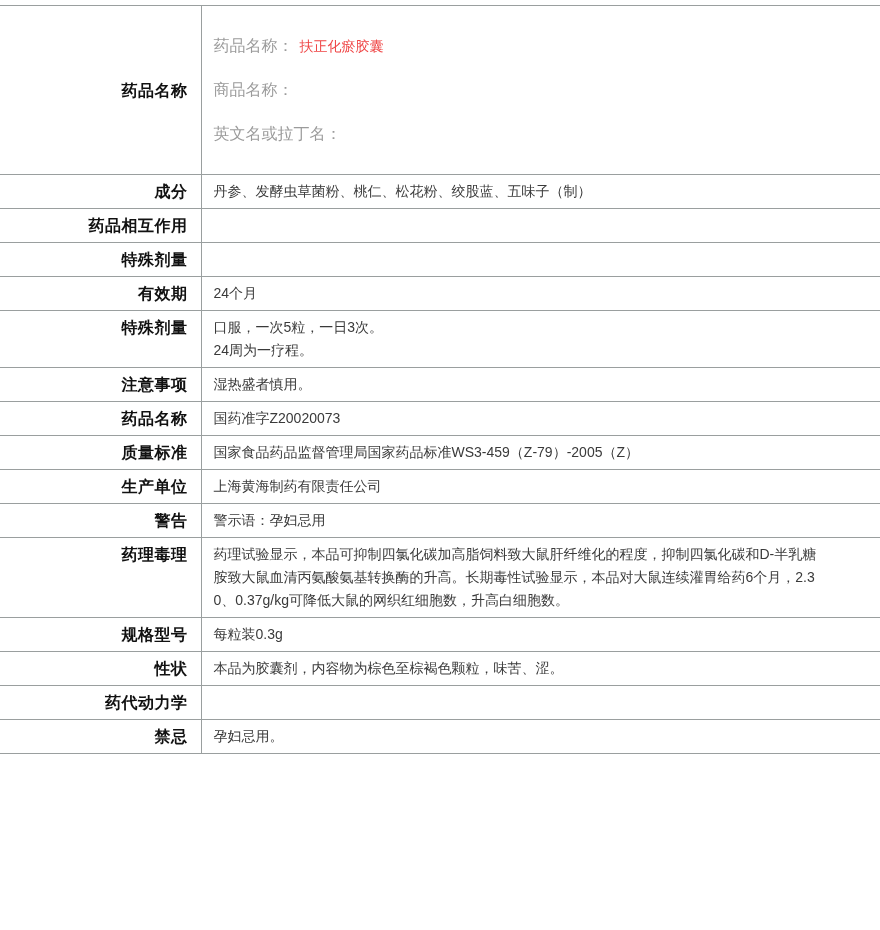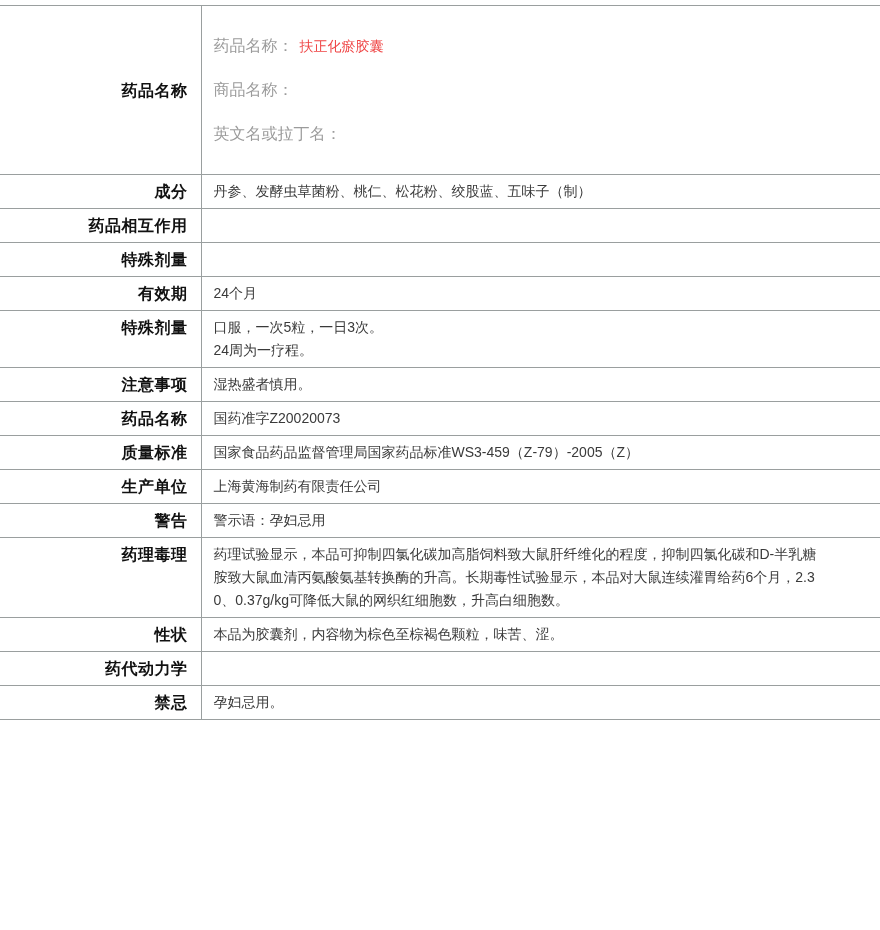--- a/index.html
+++ b/index.html
@@ -119,20 +119,24 @@
       </tr>
       <tr>
         <td class="label-cell">警告</td>
         <td class="content-cell">警示语：孕妇忌用</td>
       </tr>
       <tr>
         <td class="label-cell">药理毒理</td>
         <td class="content-cell">药理试验显示，本品可抑制四氯化碳加高脂饲料致大鼠肝纤维化的程度，抑制四氯化碳和D-半乳糖胺致大鼠血清丙氨酸氨基转换酶的升高。长期毒性试验显示，本品对大鼠连续灌胃给药6个月，2.30、0.37g/kg可降低大鼠的网织红细胞数，升高白细胞数。</td>
       </tr>
       <tr>
+        <td class="label-cell">规格型号</td>
+        <td class="content-cell">每粒装0.3g</td>
+      </tr>
+      <tr>
         <td class="label-cell">性状</td>
         <td class="content-cell">本品为胶囊剂，内容物为棕色至棕褐色颗粒，味苦、涩。</td>
       </tr>
       <tr>
         <td class="label-cell">药代动力学</td>
         <td class="content-cell"></td>
       </tr>
       <tr>
         <td class="label-cell">禁忌</td>
         <td class="content-cell">孕妇忌用。</td>

